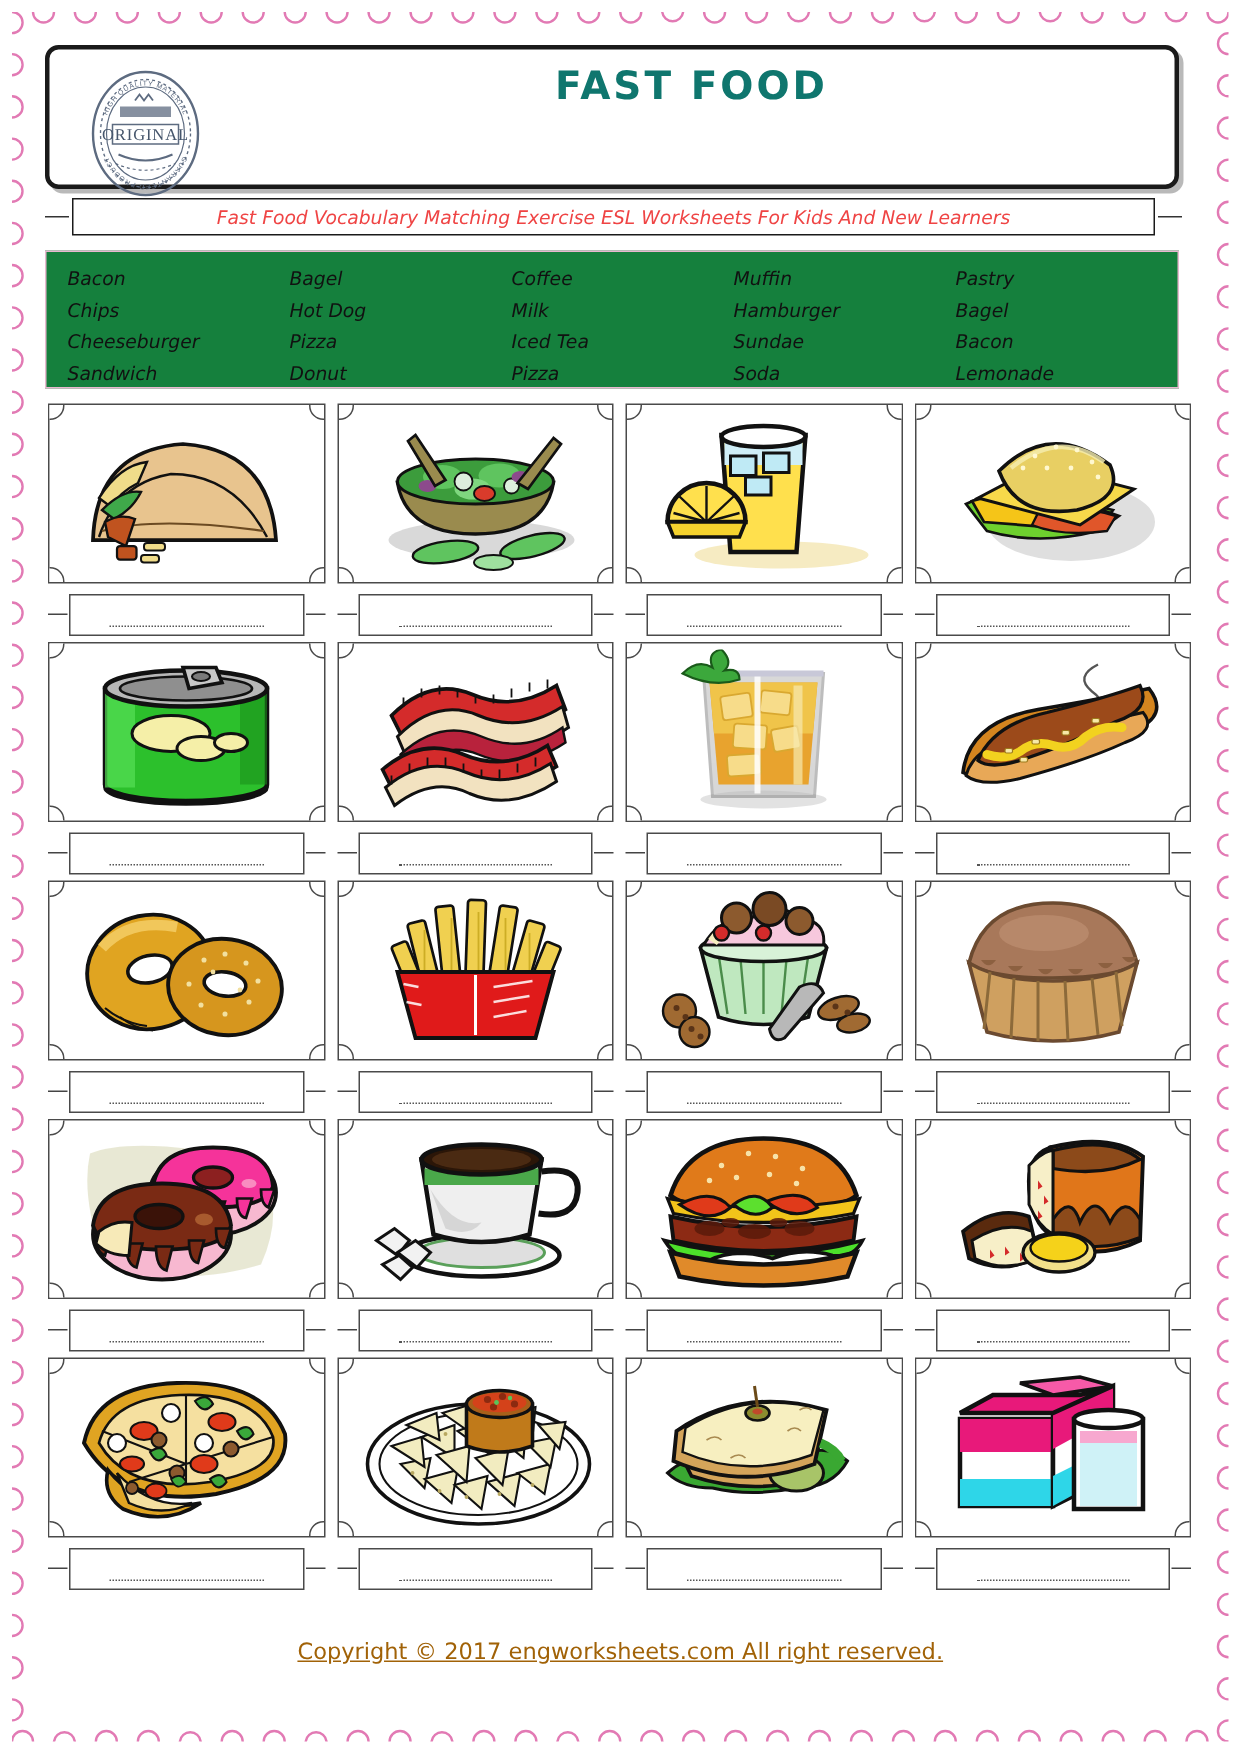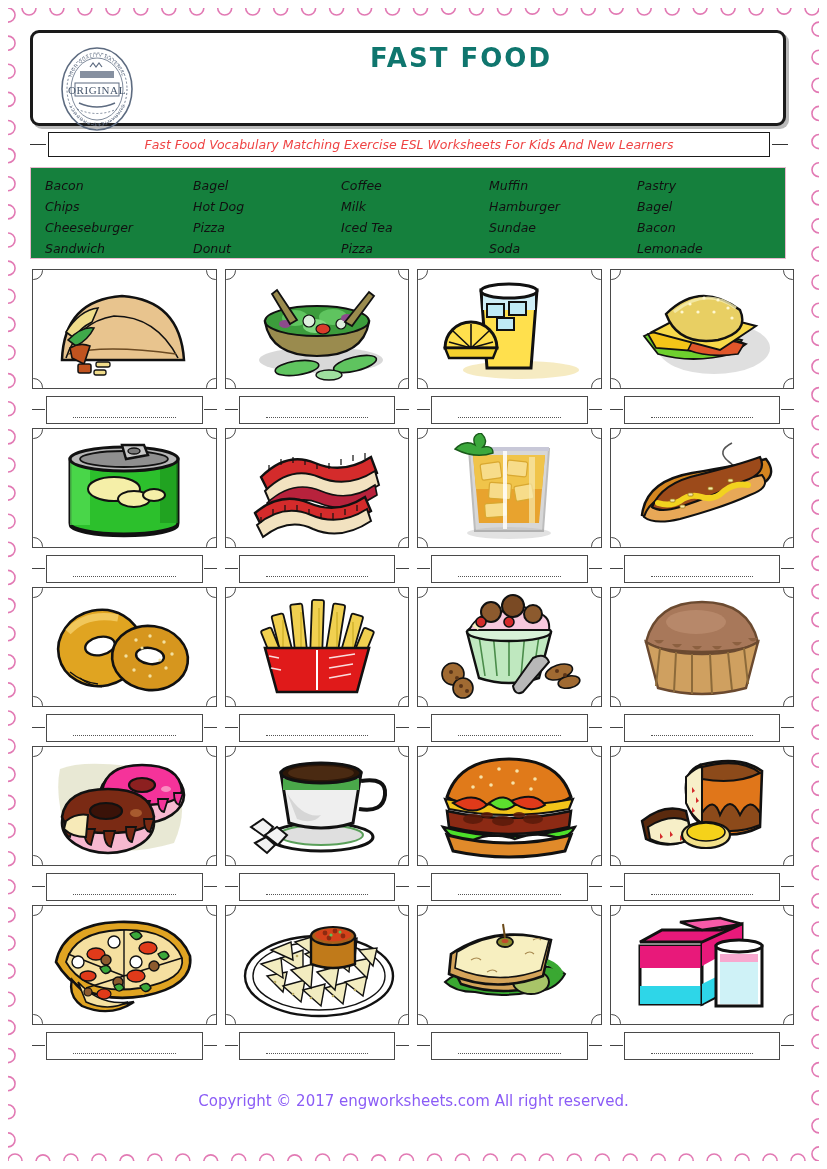--- a/index.html
+++ b/index.html
@@ -195,21 +195,22 @@
   
   #footer {
     position: absolute;
     left: 0; right: 0;
     top: 1092px;
     text-align: center;
   }
   #footer-text {
     font-family: "DejaVu Sans", sans-serif;
     font-size: 15px;
-    color: #8b5cf6;
+    color: #a16207;
+    text-decoration: underline;
   }
 </style>
 </head>
 <body>
 
 <svg id="page-border" viewBox="0 0 811 1153" preserveAspectRatio="none">
   <path id="scallop-path" fill="none" stroke="#e27ab4" stroke-width="1.6" d="M 0 0 A 7 7 0 0 1 14.0 0.0 A 7 7 0 0 0 28.0 0.0 A 7 7 0 0 1 41.9 0.0 A 7 7 0 0 0 55.9 0.0 A 7 7 0 0 1 69.9 0.0 A 7 7 0 0 0 83.9 0.0 A 7 7 0 0 1 97.9 0.0 A 7 7 0 0 0 111.9 0.0 A 7 7 0 0 1 125.8 0.0 A 7 7 0 0 0 139.8 0.0 A 7 7 0 0 1 153.8 0.0 A 7 7 0 0 0 167.8 0.0 A 7 7 0 0 1 181.8 0.0 A 7 7 0 0 0 195.8 0.0 A 7 7 0 0 1 209.7 0.0 A 7 7 0 0 0 223.7 0.0 A 7 7 0 0 1 237.7 0.0 A 7 7 0 0 0 251.7 0.0 A 7 7 0 0 1 265.7 0.0 A 7 7 0 0 0 279.7 0.0 A 7 7 0 0 1 293.6 0.0 A 7 7 0 0 0 307.6 0.0 A 7 7 0 0 1 321.6 0.0 A 7 7 0 0 0 335.6 0.0 A 7 7 0 0 1 349.6 0.0 A 7 7 0 0 0 363.6 0.0 A 7 7 0 0 1 377.5 0.0 A 7 7 0 0 0 391.5 0.0 A 7 7 0 0 1 405.5 0.0 A 7 7 0 0 0 419.5 0.0 A 7 7 0 0 1 433.5 0.0 A 7 7 0 0 0 447.4 0.0 A 7 7 0 0 1 461.4 0.0 A 7 7 0 0 0 475.4 0.0 A 7 7 0 0 1 489.4 0.0 A 7 7 0 0 0 503.4 0.0 A 7 7 0 0 1 517.4 0.0 A 7 7 0 0 0 531.3 0.0 A 7 7 0 0 1 545.3 0.0 A 7 7 0 0 0 559.3 0.0 A 7 7 0 0 1 573.3 0.0 A 7 7 0 0 0 587.3 0.0 A 7 7 0 0 1 601.3 0.0 A 7 7 0 0 0 615.2 0.0 A 7 7 0 0 1 629.2 0.0 A 7 7 0 0 0 643.2 0.0 A 7 7 0 0 1 657.2 0.0 A 7 7 0 0 0 671.2 0.0 A 7 7 0 0 1 685.2 0.0 A 7 7 0 0 0 699.1 0.0 A 7 7 0 0 1 713.1 0.0 A 7 7 0 0 0 727.1 0.0 A 7 7 0 0 1 741.1 0.0 A 7 7 0 0 0 755.1 0.0 A 7 7 0 0 1 769.1 0.0 A 7 7 0 0 0 783.0 0.0 A 7 7 0 0 1 797.0 0.0 A 7 7 0 0 0 811.0 0.0 A 7 7 0 0 1 811.0 14.1 A 7 7 0 0 0 811.0 28.1 A 7 7 0 0 1 811.0 42.2 A 7 7 0 0 0 811.0 56.2 A 7 7 0 0 1 811.0 70.3 A 7 7 0 0 0 811.0 84.4 A 7 7 0 0 1 811.0 98.4 A 7 7 0 0 0 811.0 112.5 A 7 7 0 0 1 811.0 126.5 A 7 7 0 0 0 811.0 140.6 A 7 7 0 0 1 811.0 154.7 A 7 7 0 0 0 811.0 168.7 A 7 7 0 0 1 811.0 182.8 A 7 7 0 0 0 811.0 196.9 A 7 7 0 0 1 811.0 210.9 A 7 7 0 0 0 811.0 225.0 A 7 7 0 0 1 811.0 239.0 A 7 7 0 0 0 811.0 253.1 A 7 7 0 0 1 811.0 267.2 A 7 7 0 0 0 811.0 281.2 A 7 7 0 0 1 811.0 295.3 A 7 7 0 0 0 811.0 309.3 A 7 7 0 0 1 811.0 323.4 A 7 7 0 0 0 811.0 337.5 A 7 7 0 0 1 811.0 351.5 A 7 7 0 0 0 811.0 365.6 A 7 7 0 0 1 811.0 379.6 A 7 7 0 0 0 811.0 393.7 A 7 7 0 0 1 811.0 407.8 A 7 7 0 0 0 811.0 421.8 A 7 7 0 0 1 811.0 435.9 A 7 7 0 0 0 811.0 450.0 A 7 7 0 0 1 811.0 464.0 A 7 7 0 0 0 811.0 478.1 A 7 7 0 0 1 811.0 492.1 A 7 7 0 0 0 811.0 506.2 A 7 7 0 0 1 811.0 520.3 A 7 7 0 0 0 811.0 534.3 A 7 7 0 0 1 811.0 548.4 A 7 7 0 0 0 811.0 562.4 A 7 7 0 0 1 811.0 576.5 A 7 7 0 0 0 811.0 590.6 A 7 7 0 0 1 811.0 604.6 A 7 7 0 0 0 811.0 618.7 A 7 7 0 0 1 811.0 632.7 A 7 7 0 0 0 811.0 646.8 A 7 7 0 0 1 811.0 660.9 A 7 7 0 0 0 811.0 674.9 A 7 7 0 0 1 811.0 689.0 A 7 7 0 0 0 811.0 703.0 A 7 7 0 0 1 811.0 717.1 A 7 7 0 0 0 811.0 731.2 A 7 7 0 0 1 811.0 745.2 A 7 7 0 0 0 811.0 759.3 A 7 7 0 0 1 811.0 773.4 A 7 7 0 0 0 811.0 787.4 A 7 7 0 0 1 811.0 801.5 A 7 7 0 0 0 811.0 815.5 A 7 7 0 0 1 811.0 829.6 A 7 7 0 0 0 811.0 843.7 A 7 7 0 0 1 811.0 857.7 A 7 7 0 0 0 811.0 871.8 A 7 7 0 0 1 811.0 885.8 A 7 7 0 0 0 811.0 899.9 A 7 7 0 0 1 811.0 914.0 A 7 7 0 0 0 811.0 928.0 A 7 7 0 0 1 811.0 942.1 A 7 7 0 0 0 811.0 956.1 A 7 7 0 0 1 811.0 970.2 A 7 7 0 0 0 811.0 984.3 A 7 7 0 0 1 811.0 998.3 A 7 7 0 0 0 811.0 1012.4 A 7 7 0 0 1 811.0 1026.5 A 7 7 0 0 0 811.0 1040.5 A 7 7 0 0 1 811.0 1054.6 A 7 7 0 0 0 811.0 1068.6 A 7 7 0 0 1 811.0 1082.7 A 7 7 0 0 0 811.0 1096.8 A 7 7 0 0 1 811.0 1110.8 A 7 7 0 0 0 811.0 1124.9 A 7 7 0 0 1 811.0 1138.9 A 7 7 0 0 0 811.0 1153.0 A 7 7 0 0 1 797.0 1153.0 A 7 7 0 0 0 783.0 1153.0 A 7 7 0 0 1 769.1 1153.0 A 7 7 0 0 0 755.1 1153.0 A 7 7 0 0 1 741.1 1153.0 A 7 7 0 0 0 727.1 1153.0 A 7 7 0 0 1 713.1 1153.0 A 7 7 0 0 0 699.1 1153.0 A 7 7 0 0 1 685.2 1153.0 A 7 7 0 0 0 671.2 1153.0 A 7 7 0 0 1 657.2 1153.0 A 7 7 0 0 0 643.2 1153.0 A 7 7 0 0 1 629.2 1153.0 A 7 7 0 0 0 615.2 1153.0 A 7 7 0 0 1 601.3 1153.0 A 7 7 0 0 0 587.3 1153.0 A 7 7 0 0 1 573.3 1153.0 A 7 7 0 0 0 559.3 1153.0 A 7 7 0 0 1 545.3 1153.0 A 7 7 0 0 0 531.3 1153.0 A 7 7 0 0 1 517.4 1153.0 A 7 7 0 0 0 503.4 1153.0 A 7 7 0 0 1 489.4 1153.0 A 7 7 0 0 0 475.4 1153.0 A 7 7 0 0 1 461.4 1153.0 A 7 7 0 0 0 447.4 1153.0 A 7 7 0 0 1 433.5 1153.0 A 7 7 0 0 0 419.5 1153.0 A 7 7 0 0 1 405.5 1153.0 A 7 7 0 0 0 391.5 1153.0 A 7 7 0 0 1 377.5 1153.0 A 7 7 0 0 0 363.6 1153.0 A 7 7 0 0 1 349.6 1153.0 A 7 7 0 0 0 335.6 1153.0 A 7 7 0 0 1 321.6 1153.0 A 7 7 0 0 0 307.6 1153.0 A 7 7 0 0 1 293.6 1153.0 A 7 7 0 0 0 279.7 1153.0 A 7 7 0 0 1 265.7 1153.0 A 7 7 0 0 0 251.7 1153.0 A 7 7 0 0 1 237.7 1153.0 A 7 7 0 0 0 223.7 1153.0 A 7 7 0 0 1 209.7 1153.0 A 7 7 0 0 0 195.8 1153.0 A 7 7 0 0 1 181.8 1153.0 A 7 7 0 0 0 167.8 1153.0 A 7 7 0 0 1 153.8 1153.0 A 7 7 0 0 0 139.8 1153.0 A 7 7 0 0 1 125.8 1153.0 A 7 7 0 0 0 111.9 1153.0 A 7 7 0 0 1 97.9 1153.0 A 7 7 0 0 0 83.9 1153.0 A 7 7 0 0 1 69.9 1153.0 A 7 7 0 0 0 55.9 1153.0 A 7 7 0 0 1 41.9 1153.0 A 7 7 0 0 0 28.0 1153.0 A 7 7 0 0 1 14.0 1153.0 A 7 7 0 0 0 0.0 1153.0 A 7 7 0 0 1 0.0 1138.9 A 7 7 0 0 0 0.0 1124.9 A 7 7 0 0 1 0.0 1110.8 A 7 7 0 0 0 0.0 1096.8 A 7 7 0 0 1 0.0 1082.7 A 7 7 0 0 0 0.0 1068.6 A 7 7 0 0 1 0.0 1054.6 A 7 7 0 0 0 0.0 1040.5 A 7 7 0 0 1 0.0 1026.5 A 7 7 0 0 0 0.0 1012.4 A 7 7 0 0 1 0.0 998.3 A 7 7 0 0 0 0.0 984.3 A 7 7 0 0 1 0.0 970.2 A 7 7 0 0 0 0.0 956.1 A 7 7 0 0 1 0.0 942.1 A 7 7 0 0 0 0.0 928.0 A 7 7 0 0 1 0.0 914.0 A 7 7 0 0 0 0.0 899.9 A 7 7 0 0 1 0.0 885.8 A 7 7 0 0 0 0.0 871.8 A 7 7 0 0 1 0.0 857.7 A 7 7 0 0 0 0.0 843.7 A 7 7 0 0 1 0.0 829.6 A 7 7 0 0 0 0.0 815.5 A 7 7 0 0 1 0.0 801.5 A 7 7 0 0 0 0.0 787.4 A 7 7 0 0 1 0.0 773.4 A 7 7 0 0 0 0.0 759.3 A 7 7 0 0 1 0.0 745.2 A 7 7 0 0 0 0.0 731.2 A 7 7 0 0 1 0.0 717.1 A 7 7 0 0 0 0.0 703.0 A 7 7 0 0 1 0.0 689.0 A 7 7 0 0 0 0.0 674.9 A 7 7 0 0 1 0.0 660.9 A 7 7 0 0 0 0.0 646.8 A 7 7 0 0 1 0.0 632.7 A 7 7 0 0 0 0.0 618.7 A 7 7 0 0 1 0.0 604.6 A 7 7 0 0 0 0.0 590.6 A 7 7 0 0 1 0.0 576.5 A 7 7 0 0 0 0.0 562.4 A 7 7 0 0 1 0.0 548.4 A 7 7 0 0 0 0.0 534.3 A 7 7 0 0 1 0.0 520.3 A 7 7 0 0 0 0.0 506.2 A 7 7 0 0 1 0.0 492.1 A 7 7 0 0 0 0.0 478.1 A 7 7 0 0 1 0.0 464.0 A 7 7 0 0 0 0.0 450.0 A 7 7 0 0 1 0.0 435.9 A 7 7 0 0 0 0.0 421.8 A 7 7 0 0 1 0.0 407.8 A 7 7 0 0 0 0.0 393.7 A 7 7 0 0 1 0.0 379.6 A 7 7 0 0 0 0.0 365.6 A 7 7 0 0 1 0.0 351.5 A 7 7 0 0 0 0.0 337.5 A 7 7 0 0 1 0.0 323.4 A 7 7 0 0 0 0.0 309.3 A 7 7 0 0 1 0.0 295.3 A 7 7 0 0 0 0.0 281.2 A 7 7 0 0 1 0.0 267.2 A 7 7 0 0 0 0.0 253.1 A 7 7 0 0 1 0.0 239.0 A 7 7 0 0 0 0.0 225.0 A 7 7 0 0 1 0.0 210.9 A 7 7 0 0 0 0.0 196.9 A 7 7 0 0 1 0.0 182.8 A 7 7 0 0 0 0.0 168.7 A 7 7 0 0 1 0.0 154.7 A 7 7 0 0 0 0.0 140.6 A 7 7 0 0 1 0.0 126.5 A 7 7 0 0 0 0.0 112.5 A 7 7 0 0 1 0.0 98.4 A 7 7 0 0 0 0.0 84.4 A 7 7 0 0 1 0.0 70.3 A 7 7 0 0 0 0.0 56.2 A 7 7 0 0 1 0.0 42.2 A 7 7 0 0 0 0.0 28.1 A 7 7 0 0 1 0.0 14.1 A 7 7 0 0 0 0.0 0.0 Z"></path>
 </svg>
 
 <div id="sheet">

